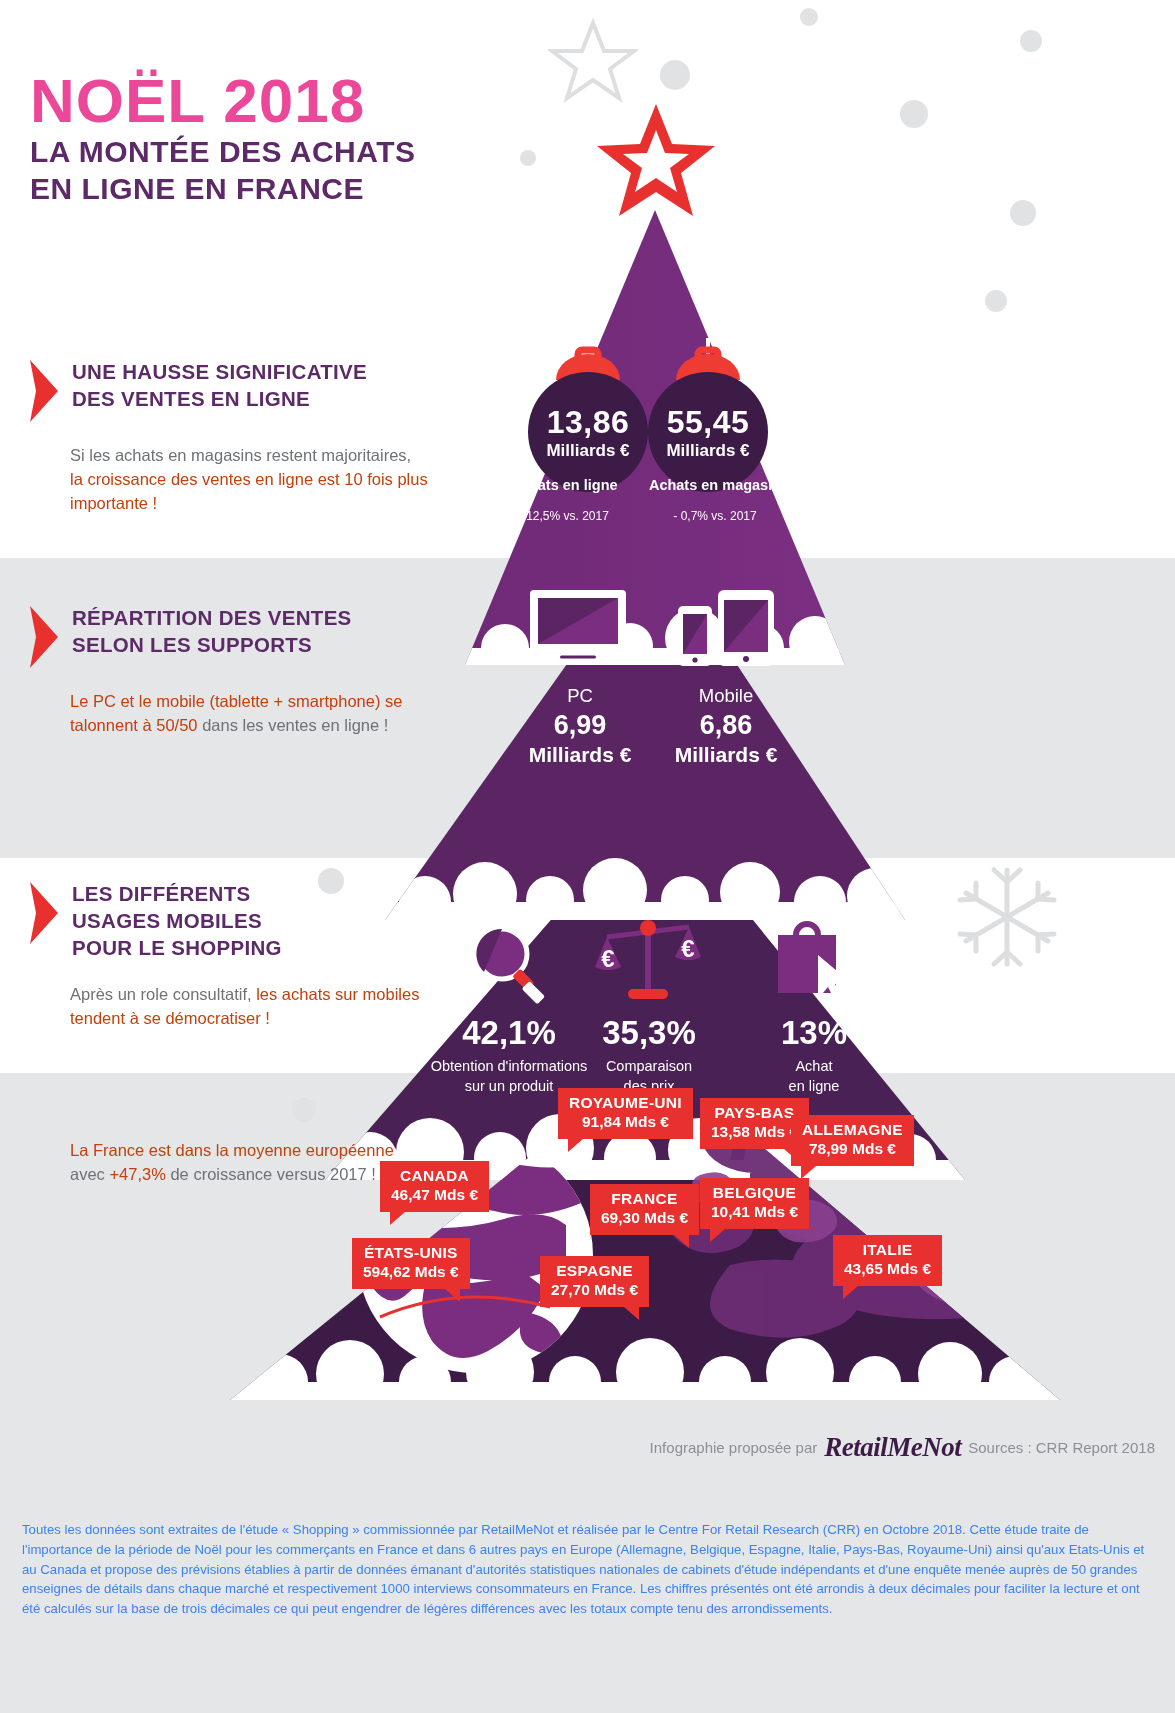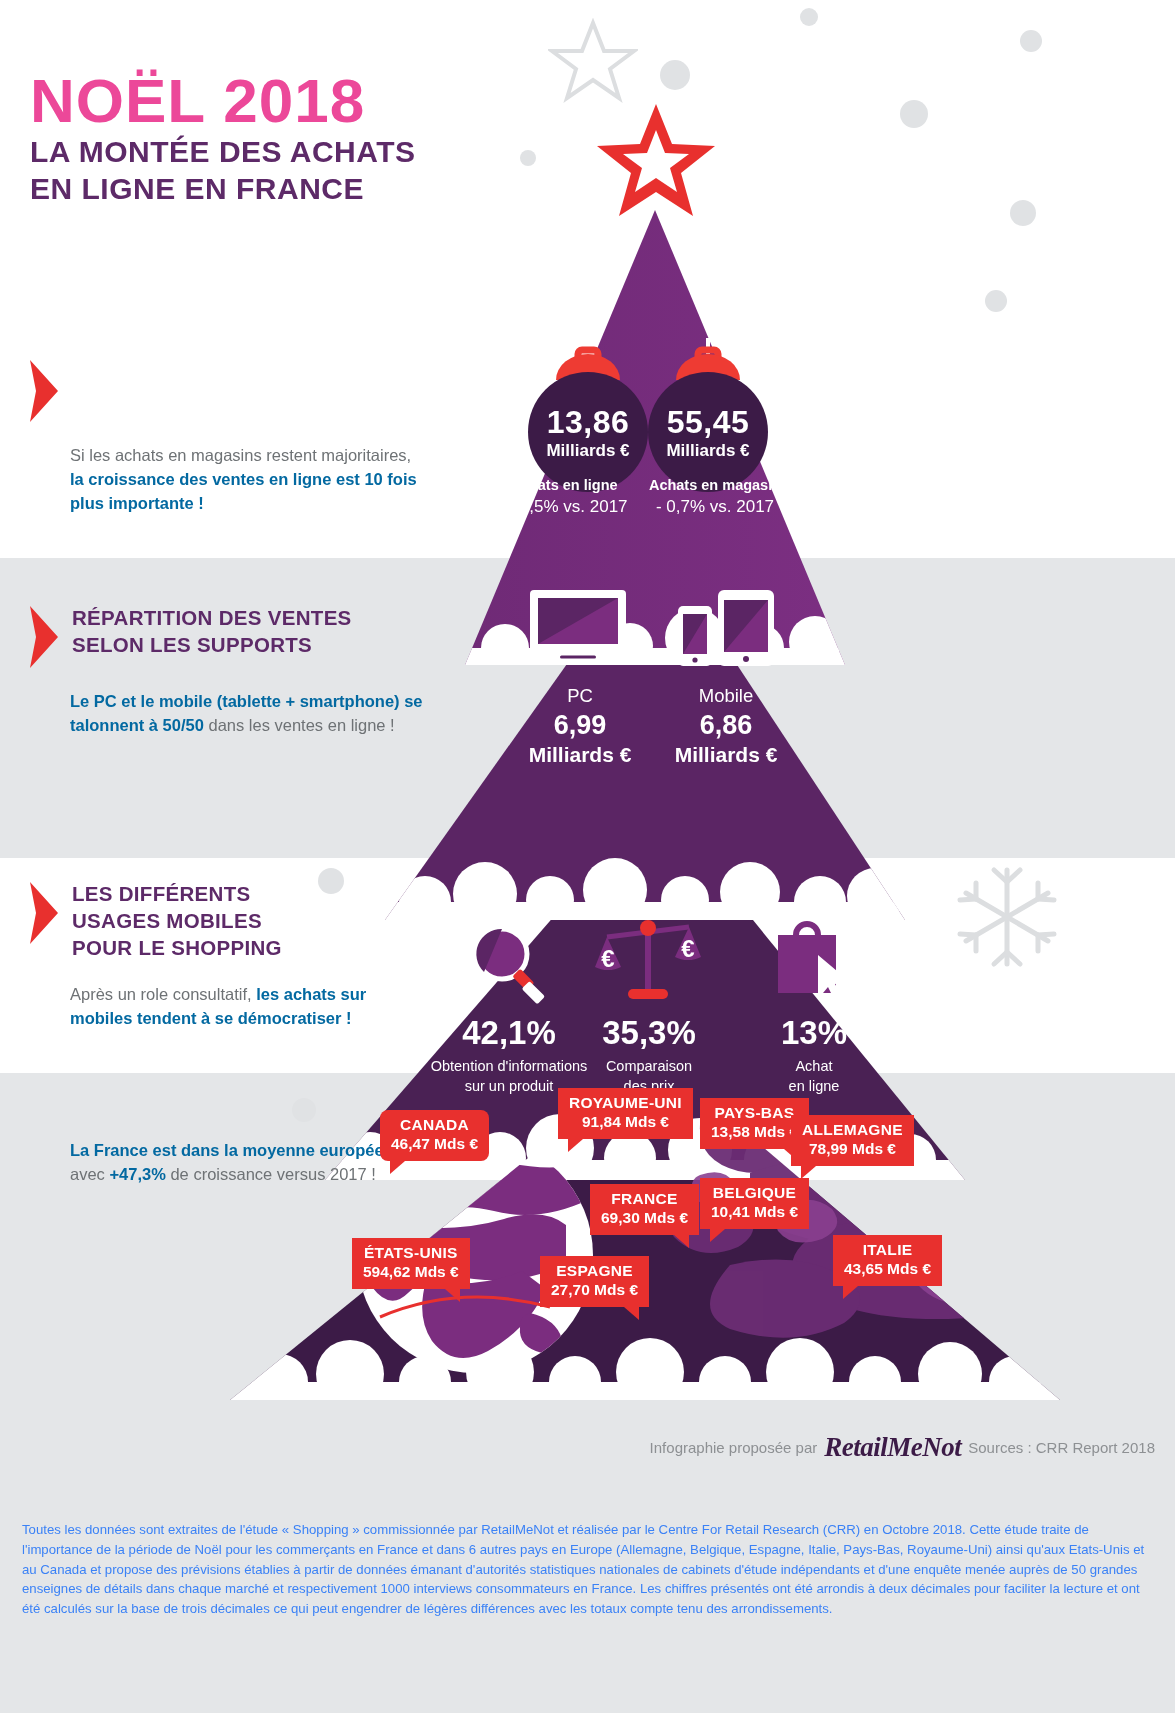--- a/index.html
+++ b/index.html
@@ -41,33 +41,33 @@
   .sect .head { display:flex; align-items:flex-start; gap:14px; }
   .chev { flex:0 0 auto; margin-top:2px; }
   .sect h3 {
     font-size:20.5px; font-weight:bold; color:#5d2a68; line-height:1.32;
     letter-spacing:0.3px; text-transform:uppercase;
   }
   .sect p {
     margin-top:22px; margin-left:42px; font-size:16.5px; line-height:1.45;
     color:#6e7275;
   }
-  .sect p .hl { color:#0369a1; font-weight:bold; }
+  .sect p .hl { color:#c2410c; font-weight:normal; }
   .sect p .pl { color:#6e7275; font-weight:normal; }
 
   
   .tri { position:absolute; overflow:visible; }
 
   
   .orn-num { font-size:32px; font-weight:bold; letter-spacing:0.5px; }
   .orn-sub { font-size:17px; font-weight:bold; }
 
   .cap  { position:absolute; text-align:center; color:#fff; }
   .cap .t1 { font-size:14.5px; font-weight:bold; line-height:1.35; }
-  .cap .t2 { font-size:17px; line-height:1.35; }
+  .cap .t2 { font-size:12px; line-height:1.35;margin-top:12px; }
 
   
   .dev { position:absolute; text-align:center; color:#fff; }
   .dev .n  { font-size:18.5px; line-height:1.5; }
   .dev .v  { font-size:27px; font-weight:bold; line-height:1.15; }
   .dev .u  { font-size:21px; font-weight:bold; line-height:1.3; }
 
   
   .use { position:absolute; text-align:center; color:#fff; width:190px; }
   .use .pct { font-size:33px; font-weight:bold; line-height:1.15; }
@@ -242,20 +242,24 @@
       <span>LA MONTÉE DES ACHATS</span><br>
       <span>EN LIGNE EN FRANCE</span>
     </h2>
   </div>
 
   <div class="sect" style="top:358px;">
     <div class="head">
       <svg class="chev" width="30" height="62" viewBox="0 0 30 62">
         <polygon points="2,0 30,31 2,62 8,31" fill="#e8302e"></polygon>
       </svg>
+      <h3>
+        <span>UNE HAUSSE SIGNIFICATIVE</span><br>
+        <span>DES VENTES EN LIGNE</span>
+      </h3>
     </div>
     <p>
       <span class="pl">Si les achats en magasins restent majoritaires, </span><span class="hl">la croissance des ventes en ligne est 10 fois plus importante !</span>
     </p>
   </div>
 
   <svg style="position:absolute;left:528px;top:338px;" width="120" height="42" viewBox="0 0 120 42">
     <rect x="58" y="0" width="4" height="16" fill="#ffffff"></rect>
     <rect x="50" y="12" width="20" height="14" rx="4" fill="none" stroke="#ee3b33" stroke-width="7"></rect>
     <path d="M28 42 A32 26 0 0 1 92 42 Z" fill="#ee3b33"></path>
@@ -429,21 +433,21 @@
         <path d="M196 226 q54 8 96 -10 l24 18 q-18 40 -58 62 q-34 18 -56 -10 q-16 -24 -6 -60 Z" fill="#7b2d7f"></path>
         <path d="M130 96 q32 -14 56 0 q10 12 -12 18 q-34 8 -44 -6 Z" fill="#8a4090"></path>
         <path d="M300 258 q26 6 32 26 q2 18 -20 14 q-24 -6 -22 -26 q0 -12 10 -14 Z" fill="#7b2d7f"></path>
         <g stroke="#e8302e" stroke-width="3" fill="none">
           <path d="M150 262 q80 -34 170 -10"></path>
         </g>
       </g>
     </g>
   </svg>
 
-  <div class="callout tail-bl" style="left:380px;top:1110px;border-radius:8px;">
+  <div class="callout tail-bl" style="left:380px;top:1161px;">
     <div class="c-name">CANADA</div>
     <div class="c-val">46,47 Mds €</div>
   </div>
   <div class="callout tail-br" style="left:352px;top:1238px;">
     <div class="c-name">ÉTATS-UNIS</div>
     <div class="c-val">594,62 Mds €</div>
   </div>
   <div class="callout tail-bl" style="left:558px;top:1088px;">
     <div class="c-name">ROYAUME-UNI</div>
     <div class="c-val">91,84 Mds €</div>

